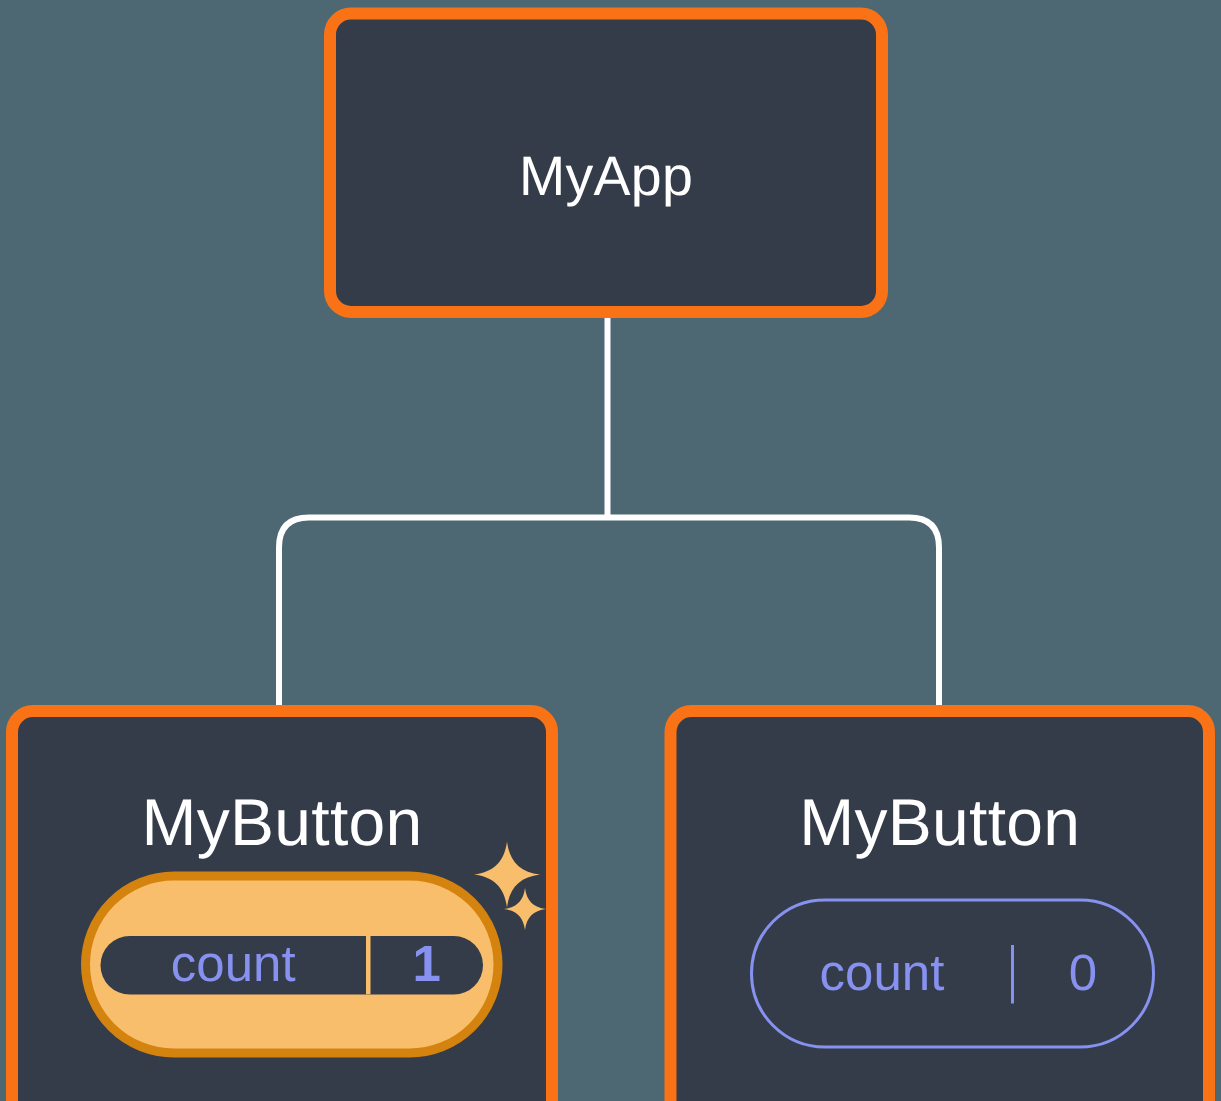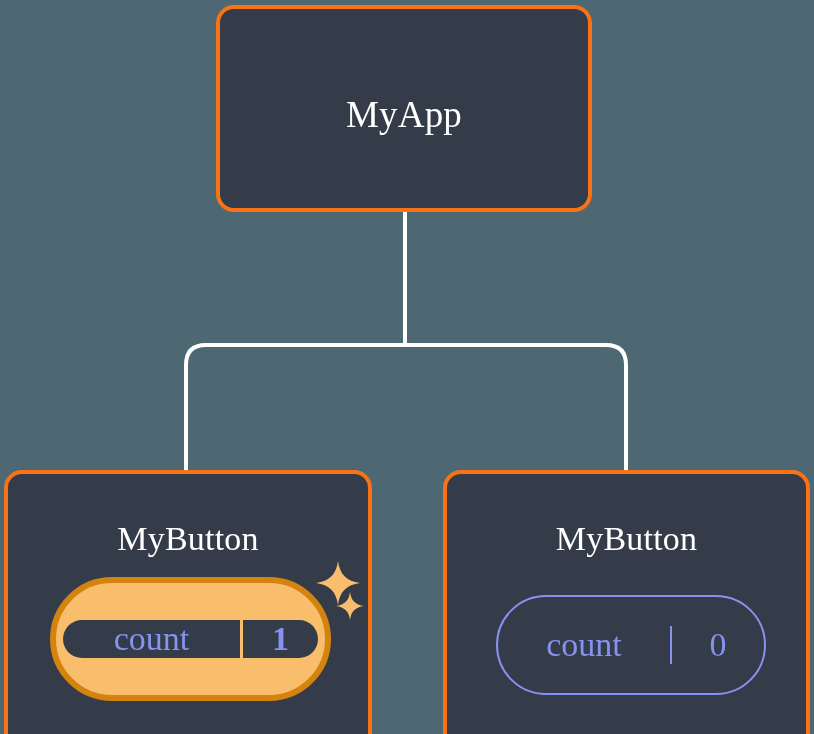--- a/index.html
+++ b/index.html
@@ -24,23 +24,22 @@
     width: 814px;
     height: 734px;
     pointer-events: none;
   }
 
   
   .node {
     position: absolute;
     box-sizing: border-box;
     background: #343b49;
-    border: 4px solid #f97316;
+    border: 8px solid #f97316;
     border-radius: 16px;
-    font-family: Liberation Serif, serif;
   }
   .node-root {
     left: 216px;
     top: 5px;
     width: 376px;
     height: 207px;
     border-radius: 18px;
   }
   .node-child {
     height: 300px;          
@@ -66,21 +65,21 @@
     font-weight: 400;
     letter-spacing: 0.2px;
     white-space: nowrap;
   }
   .node-root .node-title {
     top: 84px;
     font-size: 37px;
   }
   .node-child .node-title {
     top: 46px;
-    font-size: 34px;
+    font-size: 44px;
   }
 
   
   .pill {
     position: absolute;
     box-sizing: border-box;
     display: flex;
     align-items: center;
   }
 

